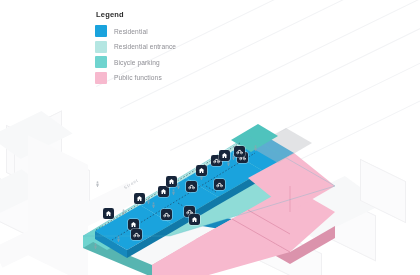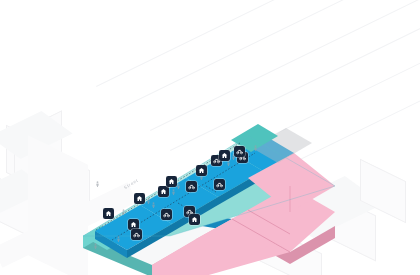--- a/index.html
+++ b/index.html
@@ -79,20 +79,43 @@
     <div class="ctx-shadow" style="left:28px;top:150px;width:60px;height:120px;transform:skewY(26deg);"></div>
 
     <div class="ctx-block" style="left:296px;top:196px;width:78px;height:44px;transform:skewY(26deg);"></div>
     <div class="ctx-top" style="left:290px;top:186px;width:78px;height:42px;transform:rotate(-26deg) skewX(28deg);"></div>
 
     <div class="ctx-block" style="left:360px;top:170px;width:44px;height:40px;transform:skewY(26deg);"></div>
 
     <div class="ctx-block" style="left:250px;top:236px;width:70px;height:36px;transform:skewY(26deg);"></div>
   </div>
 
+  <div id="legend">
+    <div class="legend-title">Legend</div>
+
+    <div class="legend-row">
+      <span class="legend-sw" style="background:#1aa3dd;"></span>
+      <span class="legend-lbl">Residential</span>
+    </div>
+
+    <div class="legend-row">
+      <span class="legend-sw" style="background:#b4e6e2;"></span>
+      <span class="legend-lbl">Residential entrance</span>
+    </div>
+
+    <div class="legend-row">
+      <span class="legend-sw" style="background:#6fd4cf;"></span>
+      <span class="legend-lbl">Bicycle parking</span>
+    </div>
+
+    <div class="legend-row">
+      <span class="legend-sw" style="background:#f7b9ce;"></span>
+      <span class="legend-lbl">Public functions</span>
+    </div>
+  </div>
 
   <svg id="iso" viewBox="0 0 420 275">
     <defs>
       <clipPath id="clipAll">
           <rect x="0" y="0" width="420" height="275"></rect>
         </clipPath>
     </defs>
 
     <g clip-path="url(#clipAll)">
 

